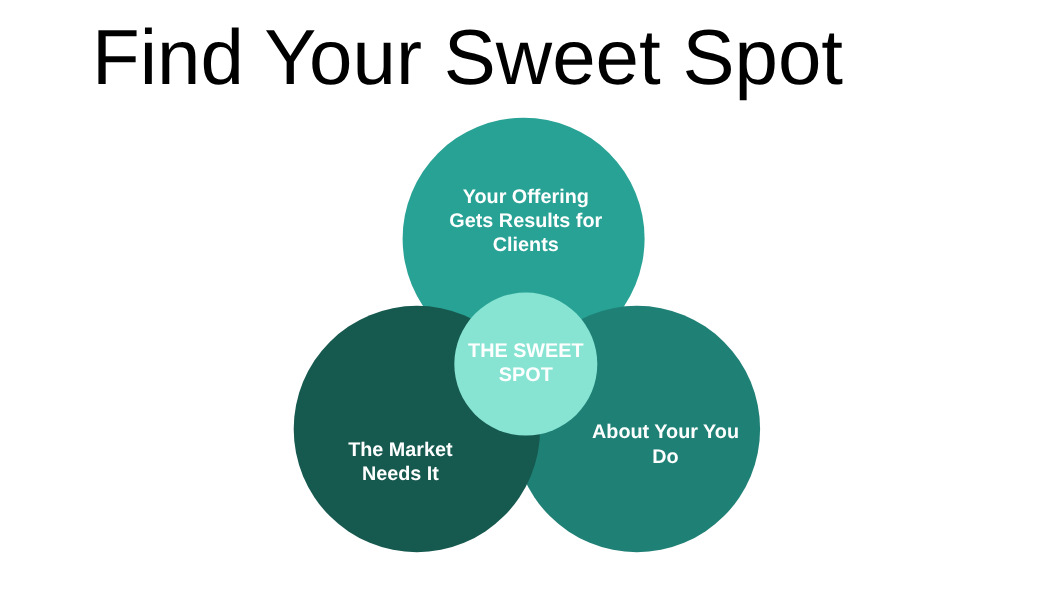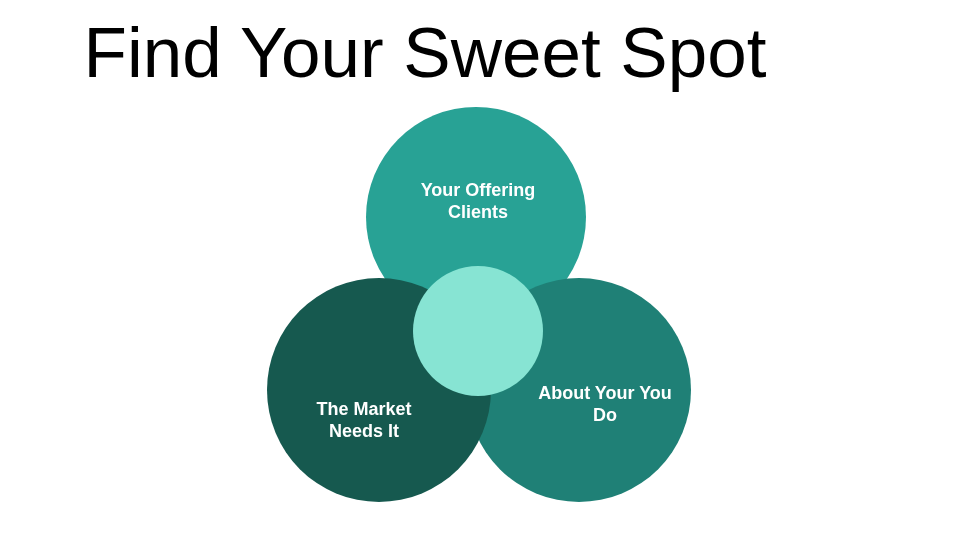--- a/index.html
+++ b/index.html
@@ -53,29 +53,32 @@
   <h1 class="title" style="color: rgb(0, 0, 0);">Find Your Sweet Spot</h1>
 
   <div class="venn">
     <div class="circle c-top" style="background-color: rgb(40, 162, 149);"></div>
     <div class="circle c-right" style="background-color: rgb(31, 128, 118);"></div>
     <div class="circle c-left" style="background-color: rgb(22, 89, 79);"></div>
     <div class="circle c-center" style="background-color: rgb(135, 228, 211);"></div>
 
     <div class="label l-top" style="color: rgb(255, 255, 255);">
       <div>Your Offering</div>
+      <div>Gets Results for</div>
       <div>Clients</div>
     </div>
 
     <div class="label l-left" style="color: rgb(255, 255, 255);">
       <div>The Market</div>
       <div>Needs It</div>
     </div>
 
     <div class="label l-right" style="color: rgb(255, 255, 255);">
       <div>About Your You</div>
       <div>Do</div>
     </div>
 
     <div class="label l-center" style="color: rgb(255, 255, 255);">
+      <div>THE SWEET</div>
+      <div>SPOT</div>
     </div>
   </div>
 </div>
 
 </body></html>

